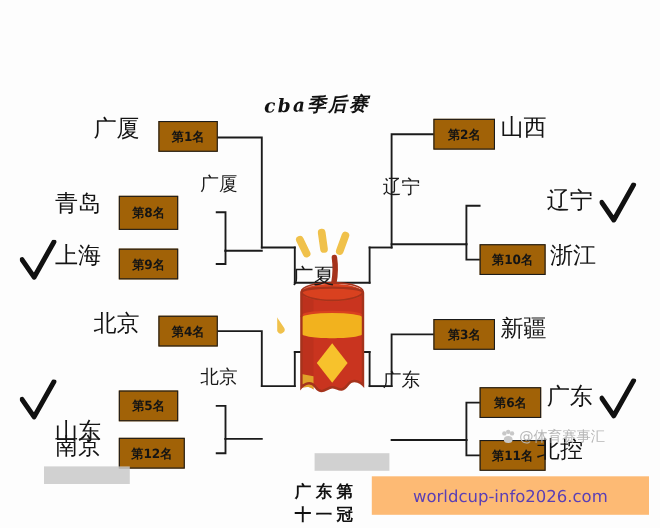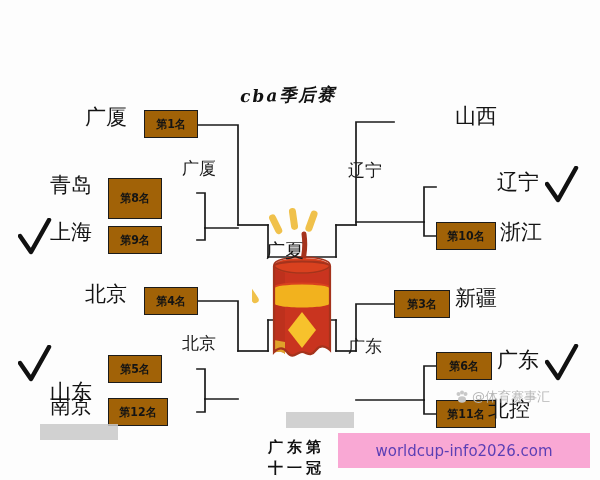--- a/index.html
+++ b/index.html
@@ -136,21 +136,21 @@
   </svg>
 
   <div id="title">cba季后赛</div>
 
   <div class="tx team" style="left:85px;top:107px;">广厦</div>
   <div class="rank" style="left:144px;top:110px;width:54px;height:28px;">
     <span>第1名</span>
   </div>
 
   <div class="tx team" style="left:50px;top:175px;">青岛</div>
-  <div class="rank" style="left:108px;top:178px;width:54px;height:41px;">
+  <div class="rank" style="left:108px;top:178px;width:54px;height:31px;">
     <span>第8名</span>
   </div>
 
   <svg class="check" style="left:18px;top:218px;width:34px;height:40px;" viewBox="0 0 34 40">
     <path d="M2 18 L13 34 L31 2" stroke="#111" stroke-width="4.5" fill="none" stroke-linecap="round" stroke-linejoin="round"></path>
   </svg>
   <div class="tx team" style="left:50px;top:222px;">上海</div>
   <div class="rank" style="left:108px;top:226px;width:54px;height:28px;">
     <span>第9名</span>
   </div>
@@ -170,20 +170,23 @@
     <span>第5名</span>
   </div>
 
   <div class="tx team" style="left:50px;top:396px;">南京</div>
   <div class="rank" style="left:108px;top:398px;width:60px;height:28px;">
     <span>第12名</span>
   </div>
 
   <div class="tx winner" style="left:182px;top:335px;">北京</div>
 
+  <div class="rank" style="left:394px;top:108px;width:56px;height:28px;">
+    <span>第2名</span>
+  </div>
   <div class="tx team" style="left:455px;top:106px;">山西</div>
 
   <div class="tx team" style="left:497px;top:172px;">辽宁</div>
   <svg class="check" style="left:545px;top:166px;width:34px;height:40px;" viewBox="0 0 34 40">
     <path d="M2 18 L13 34 L31 2" stroke="#111" stroke-width="4.5" fill="none" stroke-linecap="round" stroke-linejoin="round"></path>
   </svg>
 
   <div class="rank" style="left:436px;top:222px;width:60px;height:28px;">
     <span>第10名</span>
   </div>
@@ -256,17 +259,17 @@
   <div id="watermark">
     <svg width="14" height="14" viewBox="0 0 14 14">
       <circle cx="3.5" cy="4" r="2" fill="#c8c8c8"></circle>
       <circle cx="7" cy="2.6" r="2" fill="#c8c8c8"></circle>
       <circle cx="10.5" cy="4" r="2" fill="#c8c8c8"></circle>
       <ellipse cx="7" cy="9.5" rx="4" ry="3.2" fill="#c8c8c8"></ellipse>
     </svg>
     <span>@体育赛事汇</span>
   </div>
 
-  <div id="banner" style="background: #f9a8d4; text-align: center;">
+  <div id="banner" style="background: #fdba74; text-align: center;">
     <span style="color: rgb(91, 63, 181);">worldcup-info2026.com</span>
   </div>
 
 </div>
 
 </body></html>

